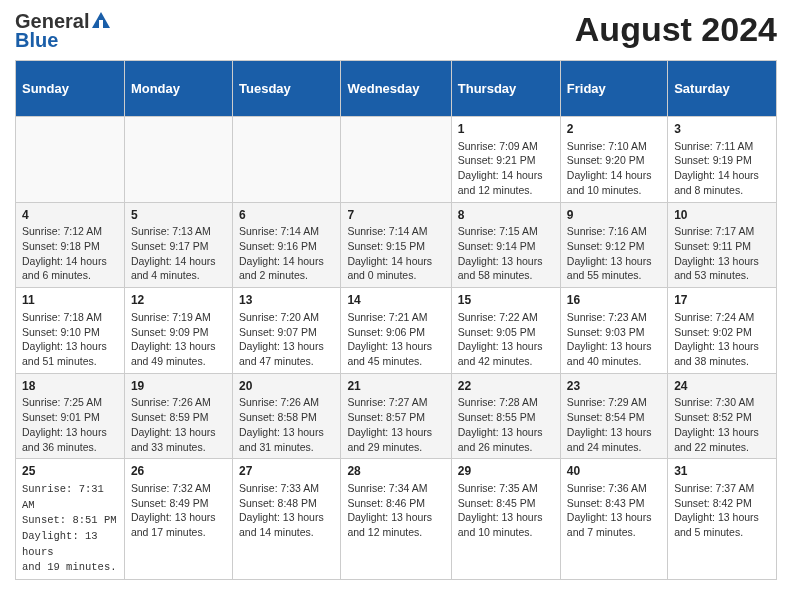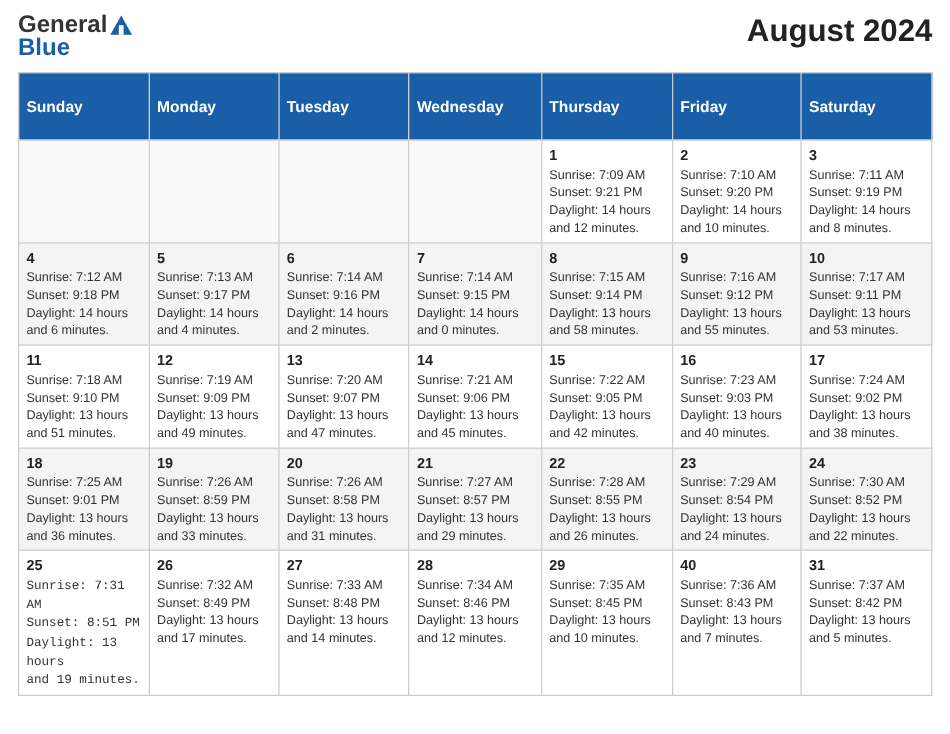--- a/index.html
+++ b/index.html
@@ -3,21 +3,21 @@
   <meta charset="utf-8">
   <style>
     * { margin: 0; padding: 0; box-sizing: border-box; }
     body { font-family: Arial, sans-serif; background: #fff; width: 792px; height: 612px; overflow: hidden; }
     
     .container { width: 792px; padding: 10px 15px; }
     
     .header { display: flex; justify-content: space-between; align-items: flex-start; margin-bottom: 8px; }
     
     .logo { display: flex; flex-direction: column; }
-    .logo-text { display: flex; align-items: center; }
+    .logo-text { display: flex; align-items: flex-start; }
     
     .title-section { text-align: right; }
     
     .calendar { width: 100%; border-collapse: collapse; }
     .calendar th {
       background: #1a5ea8;
       color: white;
       text-align: left;
       padding: 20px 6px;
       font-size: 13px;
@@ -48,21 +48,21 @@
       <div class="logo-text">
         <span style="font-size:20px;font-weight:bold;color:#333;">General</span>
         <svg width="22" height="22" viewBox="0 0 22 22" style="margin: 0 1px;">
           <polygon points="11,2 20,18 2,18" fill="#1a5ea8"></polygon>
           <rect x="9" y="10" width="4" height="8" fill="#fff"></rect>
         </svg>
       </div>
       <span style="font-size:20px;font-weight:bold;color:#1a5ea8;margin-top:-4px;">Blue</span>
     </div>
     <div class="title-section">
-      <div style="font-size:26px;font-weight:bold;color:#222;">August 2024</div>
+      <div style="font-size:34px;font-weight:bold;color:#222;">August 2024</div>
     </div>
   </div>
 
   <table class="calendar">
     <thead>
       <tr>
       <th>Sunday</th>
           <th>Monday</th>
           <th>Tuesday</th>
           <th>Wednesday</th>

